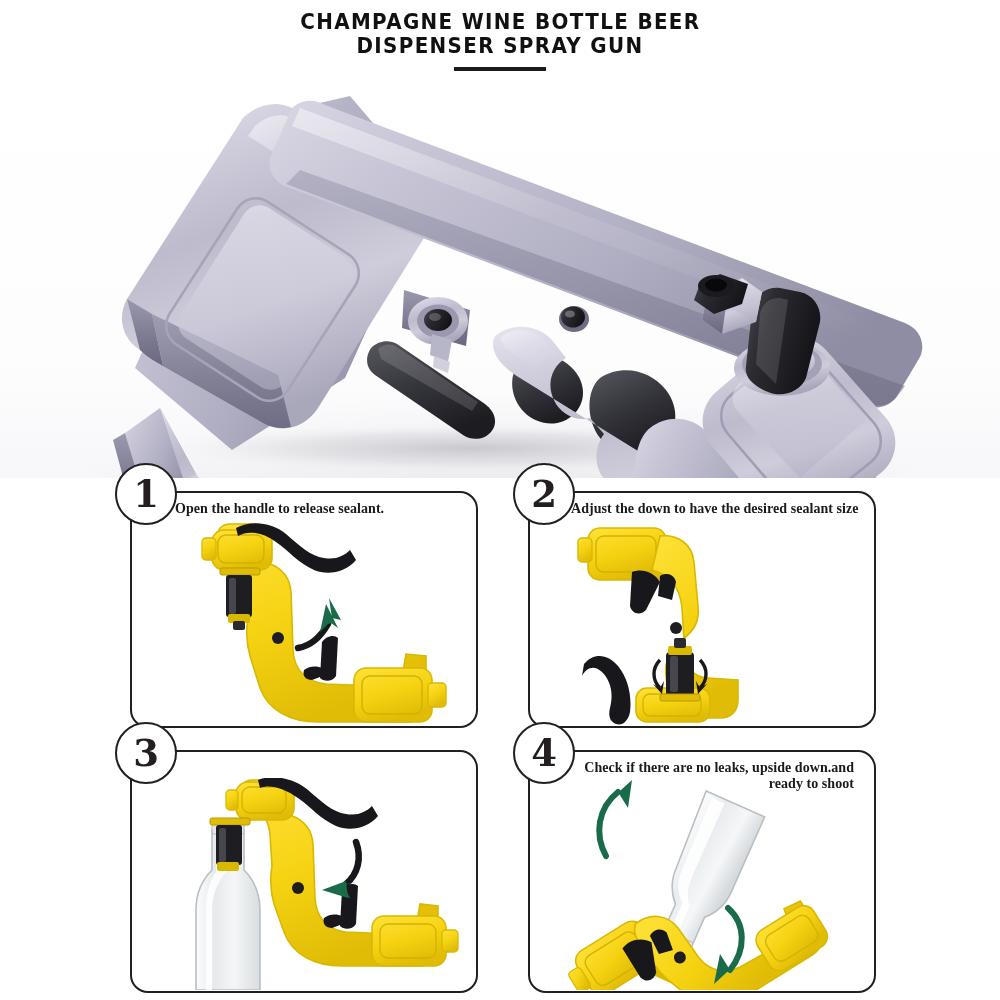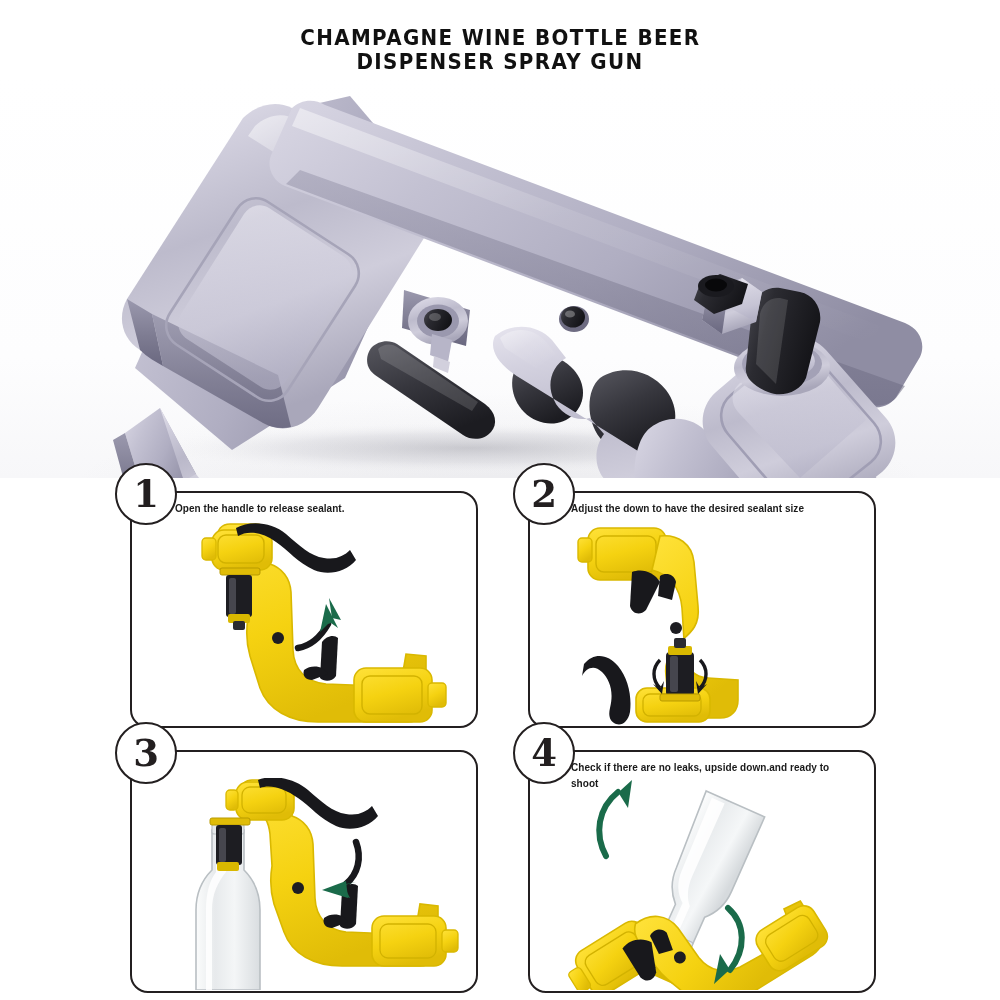--- a/index.html
+++ b/index.html
@@ -8,21 +8,21 @@
     background:#ffffff;
     font-family:"Liberation Sans", sans-serif;
     overflow:hidden;
     position:relative;
   }
 
   
   #header{
     position:absolute;left:0;top:0;width:1000px;height:78px;
     display:flex;flex-direction:column;align-items:center;justify-content:flex-start;
-    padding-top:26px;box-sizing:border-box;
+    padding-top:10px;box-sizing:border-box;
   }
   .title-line{
     font-family:"DejaVu Sans", sans-serif;
     font-weight:bold;
     font-size:20.5px;
     letter-spacing:1.4px;
     color:#111111;
     line-height:24px;
     white-space:nowrap;
     transform:scaleX(0.97);
@@ -69,31 +69,32 @@
     line-height:1;
     z-index:6;
   }
   #num-1{left:115px;top:-15px;}
   #num-2{left:513px;top:-15px;}
   #num-3{left:115px;top:244px;}
   #num-4{left:513px;top:244px;}
 
   .step-caption{
     position:absolute;
-    font-size:10px;
+    font-size:14px;
     font-weight:bold;
     color:#1a1a1a;
     line-height:15.5px;
     z-index:5;
     letter-spacing:0.05px;
+    font-family:Liberation Serif, serif;
   }
   #cap-1{left:175px;top:23px;width:290px;}
   #cap-2{left:571px;top:23px;width:295px;}
   #cap-3{left:175px;top:282px;width:290px;}
-  #cap-4{left:571px;top:282px;width:283px;}
+  #cap-4{left:571px;top:282px;width:283px;text-align:right;}
 
   .illus{position:absolute;z-index:3;}
   #illus-1{left:150px;top:42px;width:310px;height:205px;}
   #illus-2{left:548px;top:42px;width:310px;height:205px;}
   #illus-3{left:150px;top:300px;width:310px;height:212px;}
   #illus-4{left:548px;top:300px;width:310px;height:212px;}
 </style>
 </head>
 <body>
 

